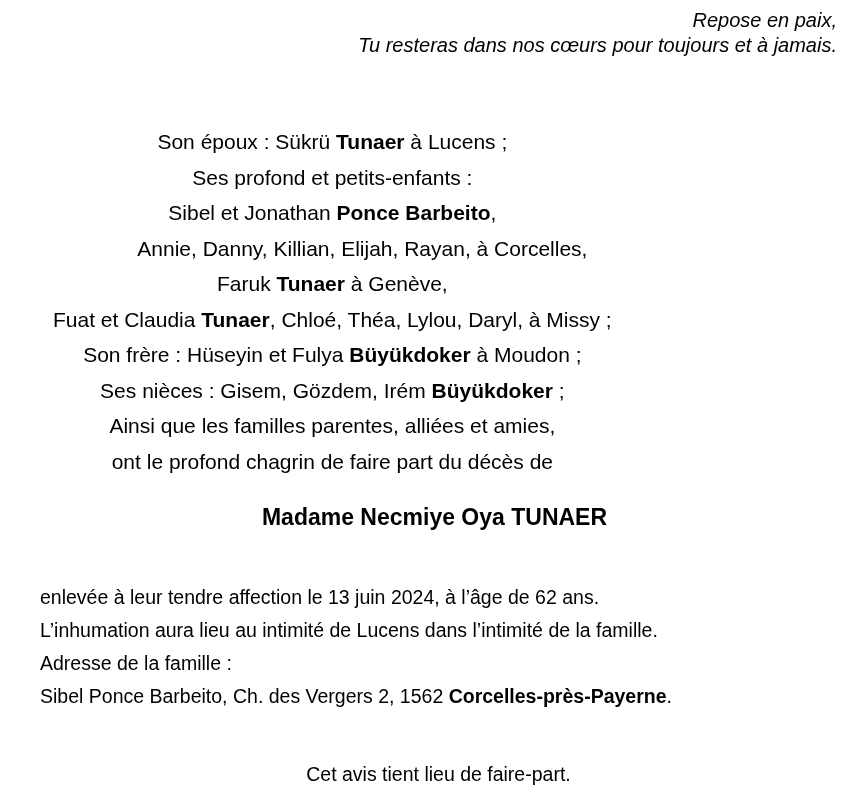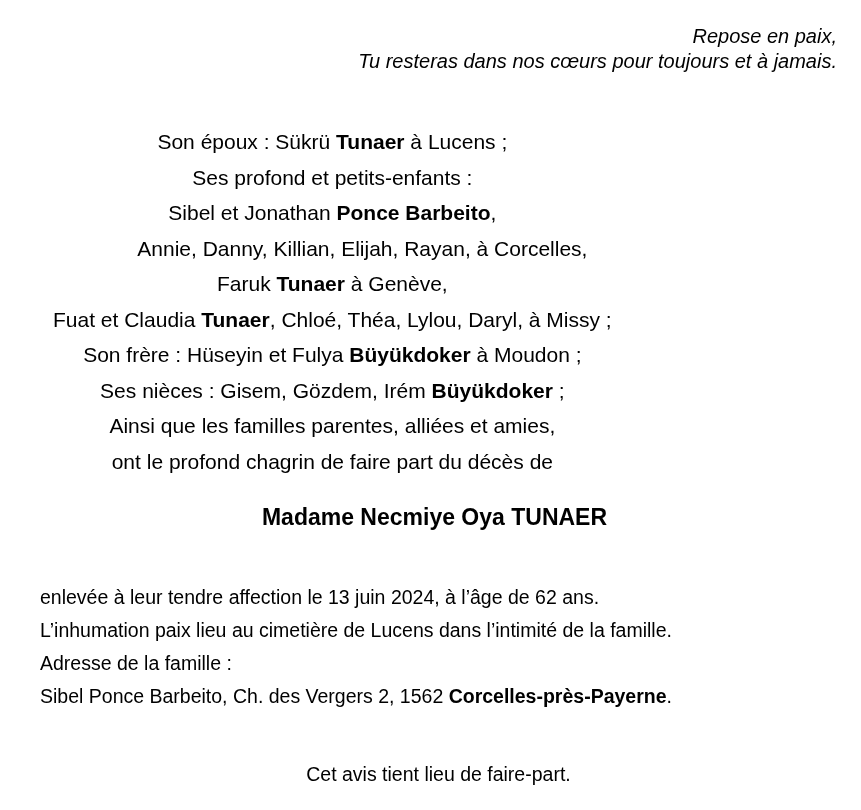--- a/index.html
+++ b/index.html
@@ -7,21 +7,21 @@
     position: relative;
     width: 861px;
     height: 810px;
     background: #ffffff;
     color: #000000;
     font-family: "Liberation Sans", sans-serif;
     overflow: hidden;
   }
   .epigraph {
     position: absolute;
-    top: 24px;
+    top: 8px;
     right: 24px;
     text-align: right;
     font-style: italic;
     font-size: 20px;
     line-height: 25px;
     white-space: nowrap;
   }
   .epigraph p { margin: 0; }
   .announcement {
     position: absolute;
@@ -86,20 +86,20 @@
     <p><span>Son frère : Hüseyin et Fulya </span><span class="seg-bold">Büyükdoker</span><span> à Moudon ;</span></p>
     <p><span>Ses nièces : Gisem, Gözdem, Irém </span><span class="seg-bold">Büyükdoker</span><span> ;</span></p>
     <p><span>Ainsi que les familles parentes, alliées et amies,</span></p>
     <p><span>ont le profond chagrin de faire part du décès de</span></p>
   </div>
 
   <h1 class="deceased-name">Madame Necmiye Oya TUNAER</h1>
 
   <div class="details">
     <p><span>enlevée à leur tendre affection le 13 juin 2024, à l’âge de 62 ans.</span></p>
-    <p><span>L’inhumation paix lieu au cimetière de Lucens dans l’intimité de la famille.</span></p>
+    <p><span>L’inhumation aura lieu au intimité de Lucens dans l’intimité de la famille.</span></p>
     <p><span>Adresse de la famille :</span></p>
     <p><span>Sibel Ponce Barbeito, Ch. des Vergers 2, 1562 </span><span class="seg-bold">Corcelles-près-Payerne</span><span>.</span></p>
   </div>
 
   <p class="footer-note">Cet avis tient lieu de faire-part.</p>
 
 </div>
 
 </body></html>

